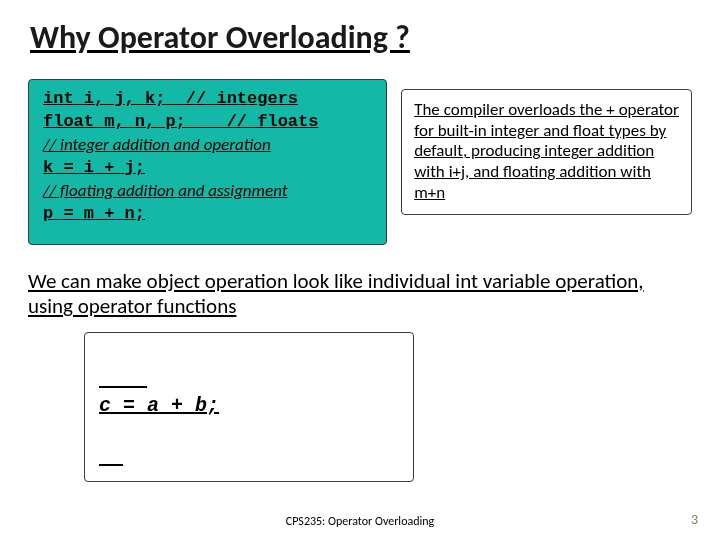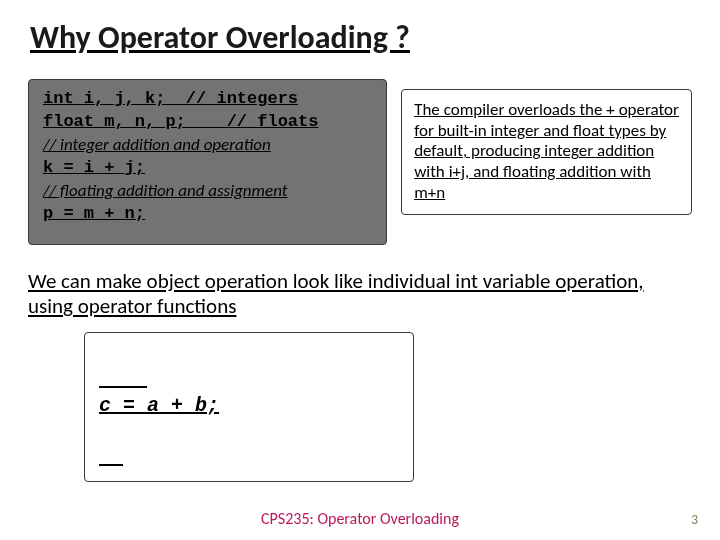--- a/index.html
+++ b/index.html
@@ -27,21 +27,21 @@
   }
   .row {
     display: flex;
     gap: 14px;
     margin-bottom: 24px;
     align-items: flex-start;
   }
   .codebox {
     border: 1px solid #3a3a3a;
     border-radius: 4px;
-    background: #737373;
+    background: #14b8a6;
     padding: 8px 14px 18px 14px;
     width: 363px;
     font-size: 17px;
     line-height: 1.35;
     color: #000;
   }
   .codebox .mono {
     font-family: "Courier New", monospace;
     font-weight: 700;
     white-space: pre;
@@ -83,22 +83,22 @@
     white-space: pre;
     color: #000;
   }
   .footer {
     position: absolute;
     bottom: 12px;
     left: 0;
     width: 100%;
     display: flex;
     justify-content: center;
-    font-size: 16px;
-    color: #be185d;
+    font-size: 12px;
+    color: #000000;
   }
   .pagenum {
     position: absolute;
     bottom: 12px;
     right: 22px;
     font-size: 14px;
     color: #8a7a5a;
   }
 </style>
 </head>

